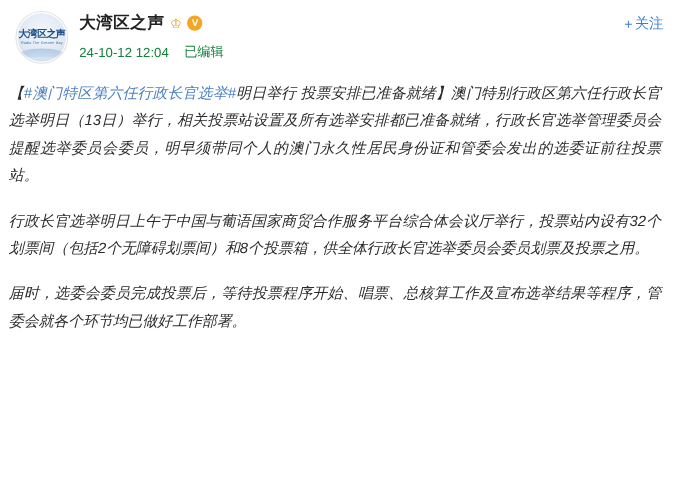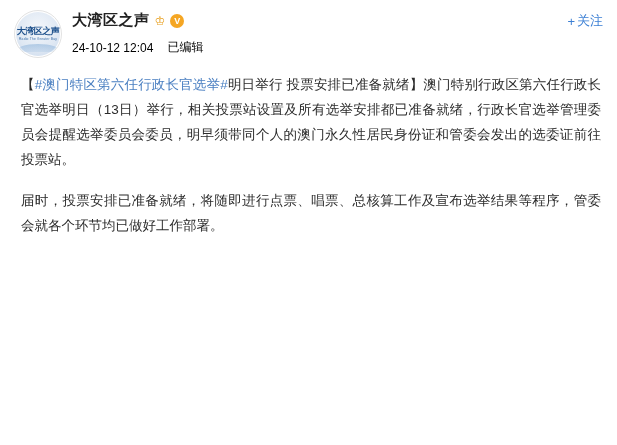--- a/index.html
+++ b/index.html
@@ -106,41 +106,42 @@
     line-height: 14px;
     text-align: center;
     font-weight: bold;
   }
   .meta-row {
     margin-top: 9px;
     display: flex;
     align-items: center;
     gap: 14px;
     font-size: 12px;
-    color: #000000;
+    color: #15803d;
   }
   .follow-btn {
     position: absolute;
     right: 14px;
     top: 12px;
     color: #3b7fd4;
     font-size: 13px;
     display: flex;
     align-items: center;
     gap: 2px;
     cursor: pointer;
     user-select: none;
   }
   .plus-icon {
     font-size: 13px;
     line-height: 1;
   }
   
   .content {
-    padding: 2px 16px 0 21px;
+    padding: 2px 16px 0 8px;
+    font-style: italic;
   }
   .para {
     font-size: 13.5px;
     line-height: 25px;
     color: #2b2b2b;
     margin: 0 0 16px 0;
     text-align: justify;
     text-indent: 0;
   }
   .para.first {
@@ -181,19 +182,20 @@
       <span class="plus-icon">+</span>
       <span>关注</span>
     </div>
 
   </div>
 
   <div class="content">
 
     <p class="para first"><span>【</span><span class="topic">#澳门特区第六任行政长官选举#</span><span>明日举行 投票安排已准备就绪】</span><span>澳门特别行政区第六任行政长官选举明日（13日）举行，相关投票站设置及所有选举安排都已准备就绪，行政长官选举管理委员会提醒选举委员会委员，明早须带同个人的澳门永久性居民身份证和管委会发出的选委证前往投票站。</span></p>
 
-
-    <p class="para">届时，投票安排已准备就绪，将随即进行点票、唱票、总核算工作及宣布选举结果等程序，管委会就各个环节均已做好工作部署。</p>
+    <p class="para">行政长官选举明日上午于中国与葡语国家商贸合作服务平台综合体会议厅举行，投票站内设有32个划票间（包括2个无障碍划票间）和8个投票箱，供全体行政长官选举委员会委员划票及投票之用。</p>
+
+    <p class="para">届时，选委会委员完成投票后，等待投票程序开始、唱票、总核算工作及宣布选举结果等程序，管委会就各个环节均已做好工作部署。</p>
 
 
   </div>
 
 </div>
 
 </body></html>

